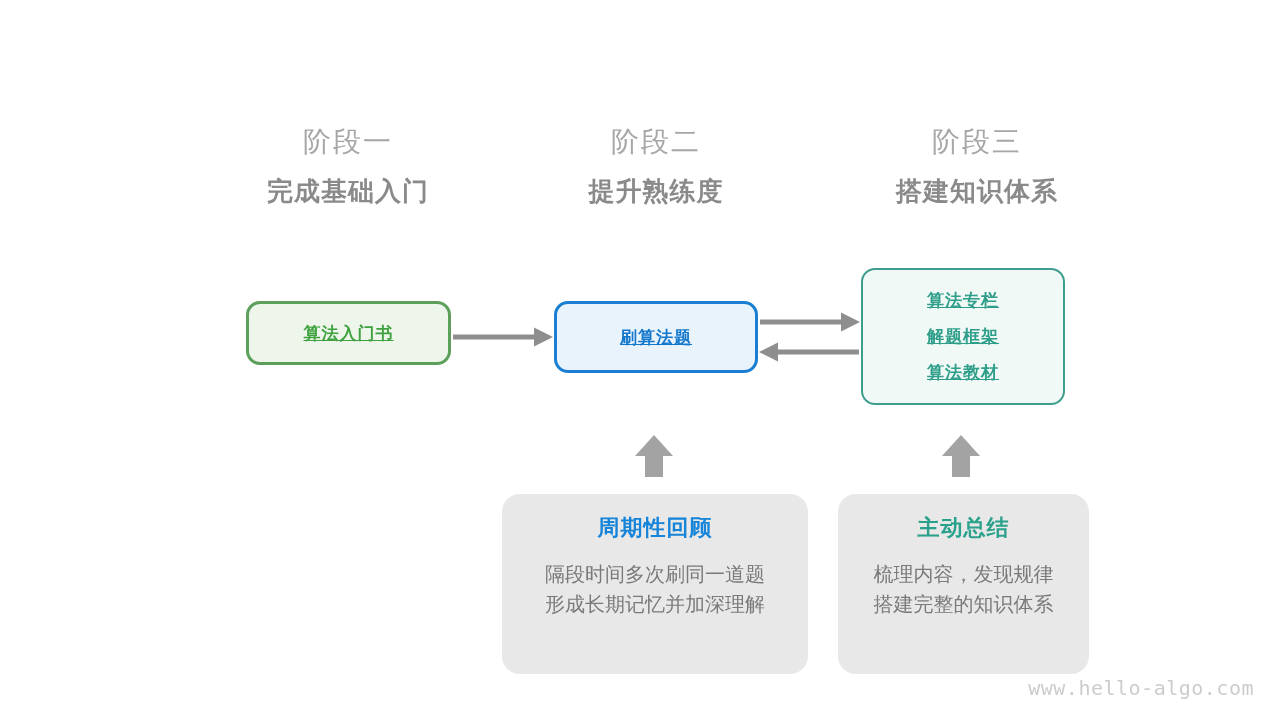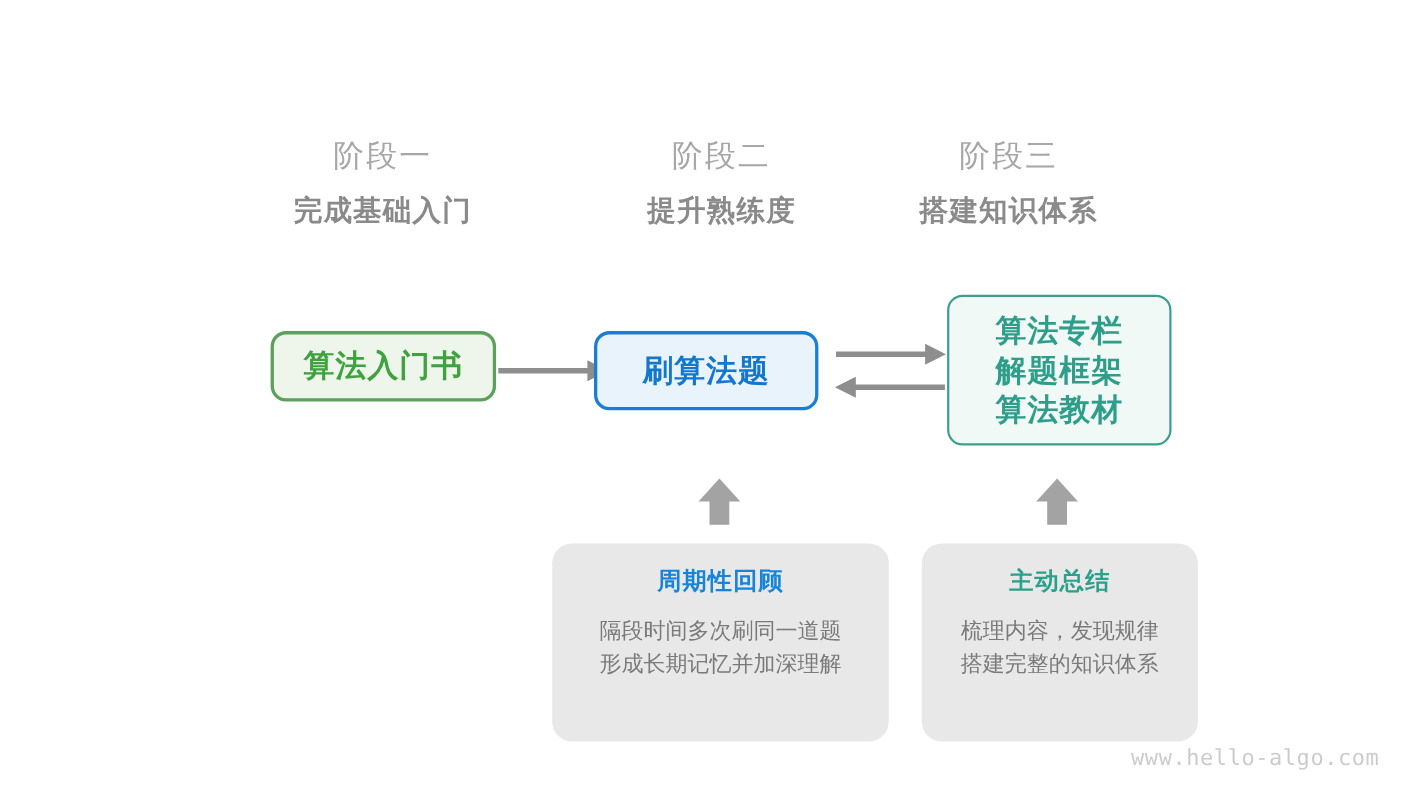--- a/index.html
+++ b/index.html
@@ -32,42 +32,43 @@
   .stage-subtitle {
     margin-top: 20px;
     font-size: 26px;
     line-height: 26px;
     font-weight: 700;
     color: #8a8a8a;
     letter-spacing: 1px;
   }
   .stage-1 { left: 192px; }
   .stage-2 { left: 500px; }
-  .stage-3 { left: 761px; }
+  .stage-3 { left: 821px; }
 
   
   .node {
     position: absolute;
     display: flex;
     flex-direction: column;
     align-items: center;
     justify-content: center;
     border-radius: 14px;
     font-weight: 700;
-    font-size: 28px;
+    font-size: 17px;
     letter-spacing: 1px;
+    text-decoration: underline;
   }
   .node-green {
     left: 230px; top: 301px; width: 205px; height: 64px;
     background: #eef6ec;
     border: 3px solid #5ca05c;
     color: #3fa23f;
   }
   .node-blue {
-    left: 524px; top: 301px; width: 204px; height: 72px;
+    left: 538px; top: 301px; width: 204px; height: 72px;
     background: #e9f3fc;
     border: 3px solid #1a7fd2;
     color: #1377cc;
   }
   .node-teal {
     left: 845px; top: 268px; width: 204px; height: 137px;
     background: #f0f9f5;
     border: 2.5px solid #3d9e8e;
     color: #2e9e8a;
   }

